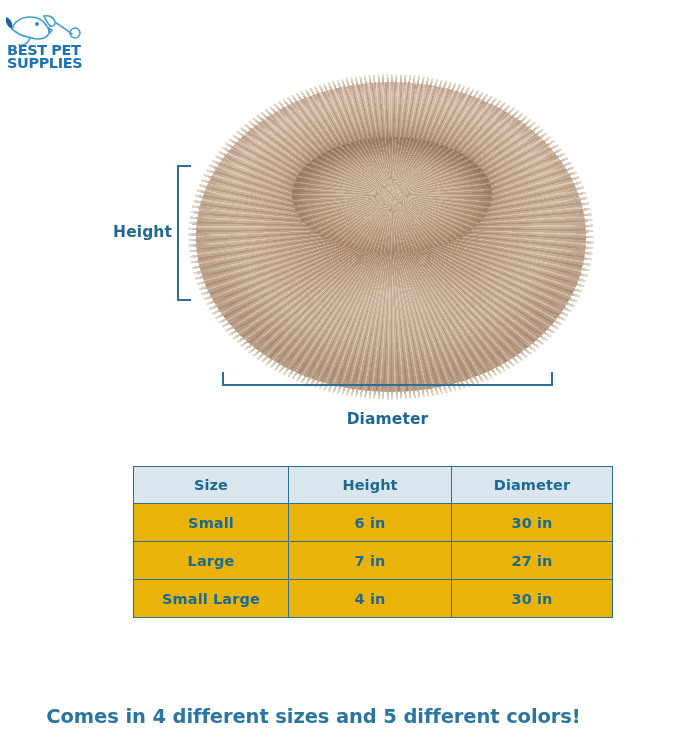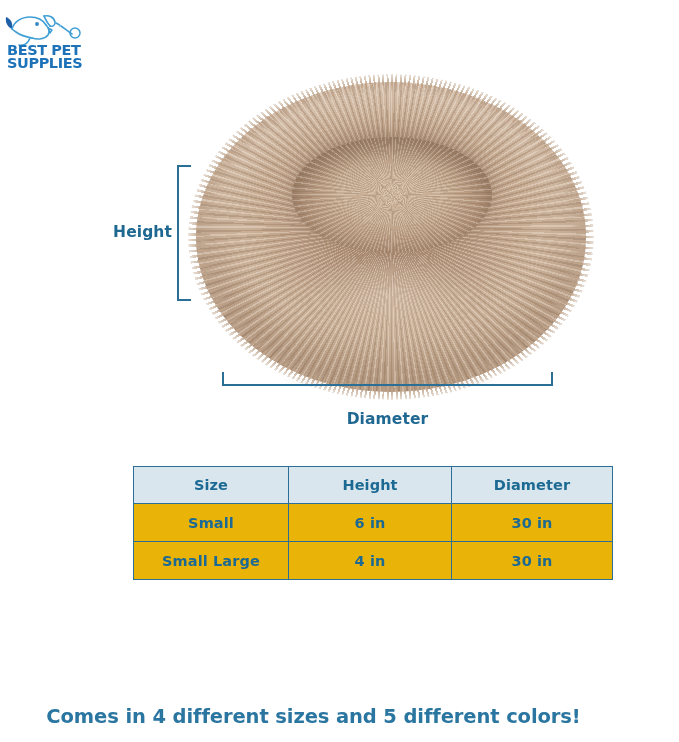--- a/index.html
+++ b/index.html
@@ -306,20 +306,25 @@
       <th>Diameter</th>
     </tr>
   </thead>
   <tbody>
     <tr>
       <td>Small</td>
       <td>6 in</td>
       <td>30 in</td>
     </tr>
     <tr>
+      <td>Large</td>
+      <td>7 in</td>
+      <td>27 in</td>
+    </tr>
+    <tr>
       <td>Small Large</td>
       <td>4 in</td>
       <td>30 in</td>
     </tr>
   </tbody>
 </table>
 
 <div class="tagline">Comes in 4 different sizes and 5 different colors!</div>
 
 </body></html>

